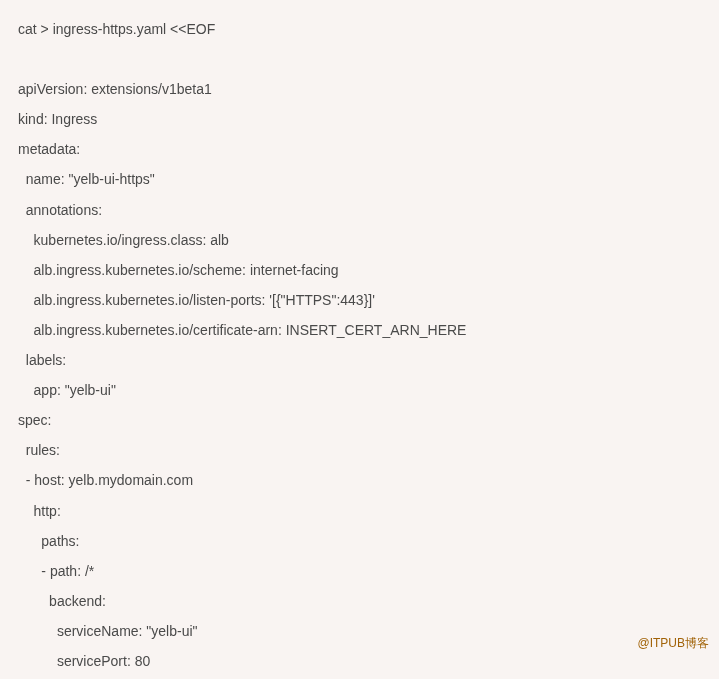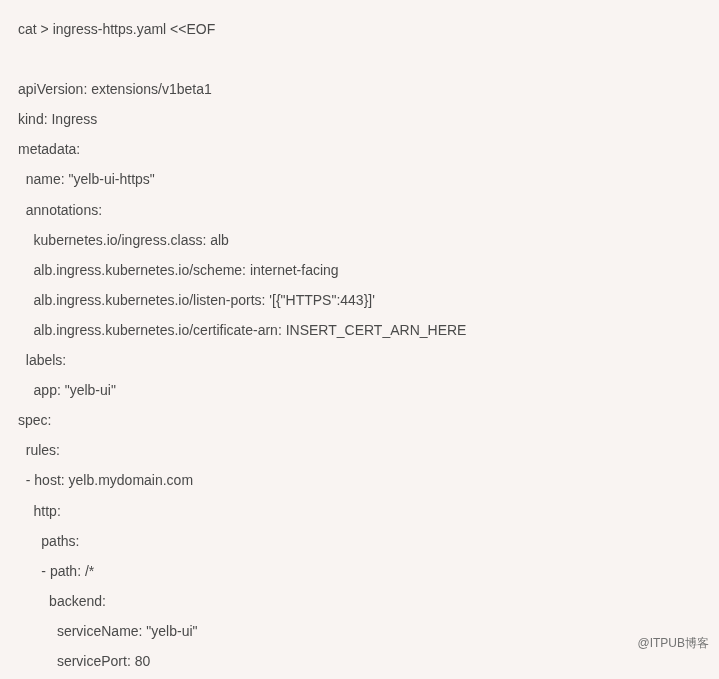--- a/index.html
+++ b/index.html
@@ -19,21 +19,21 @@
       line-height: 2.15;
     }
     .code-block {
       white-space: pre;
       font-family: "Segoe UI", "Microsoft YaHei", Arial, sans-serif;
     }
     .watermark {
       position: absolute;
       right: 10px;
       bottom: 22px;
-      color: #737373;
+      color: #a16207;
       font-size: 12px;
       font-family: "Microsoft YaHei", Arial, sans-serif;
     }
   </style>
 </head>
 <body>
 
 <div class="code-block">cat &gt; ingress-https.yaml &lt;&lt;EOF
 
 apiVersion: extensions/v1beta1

